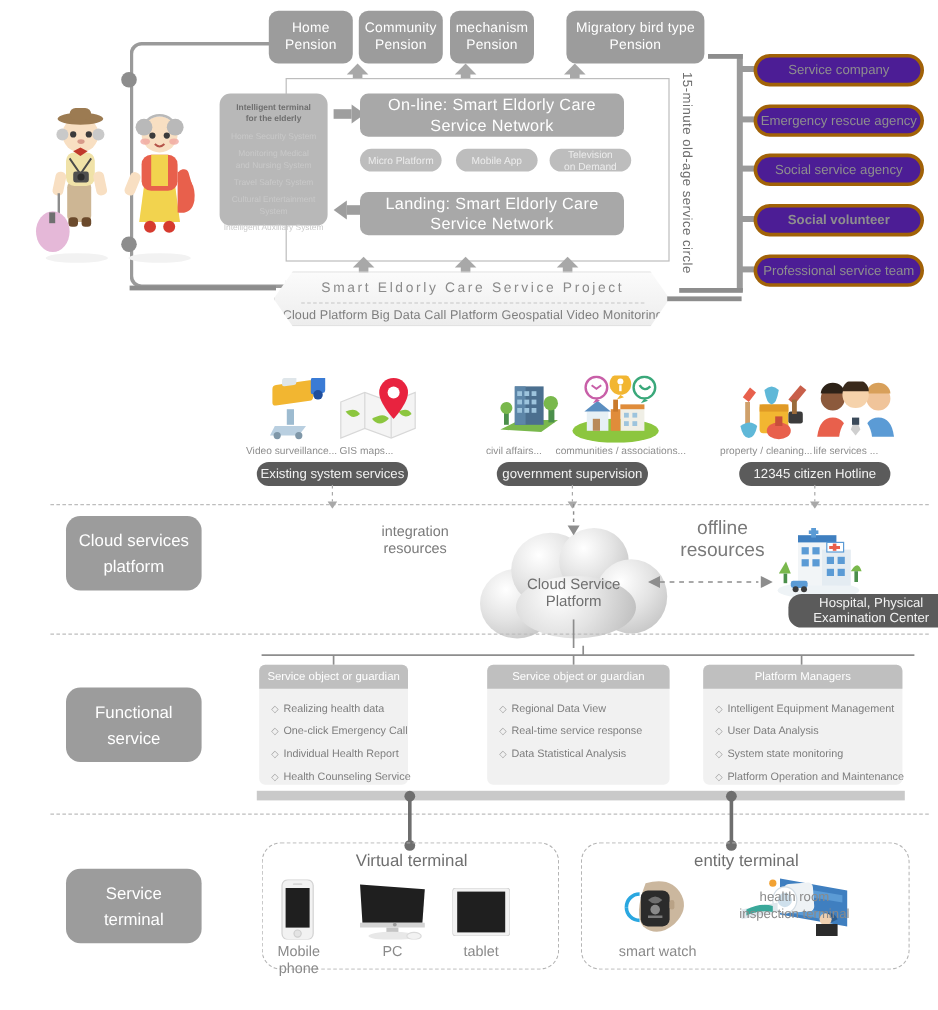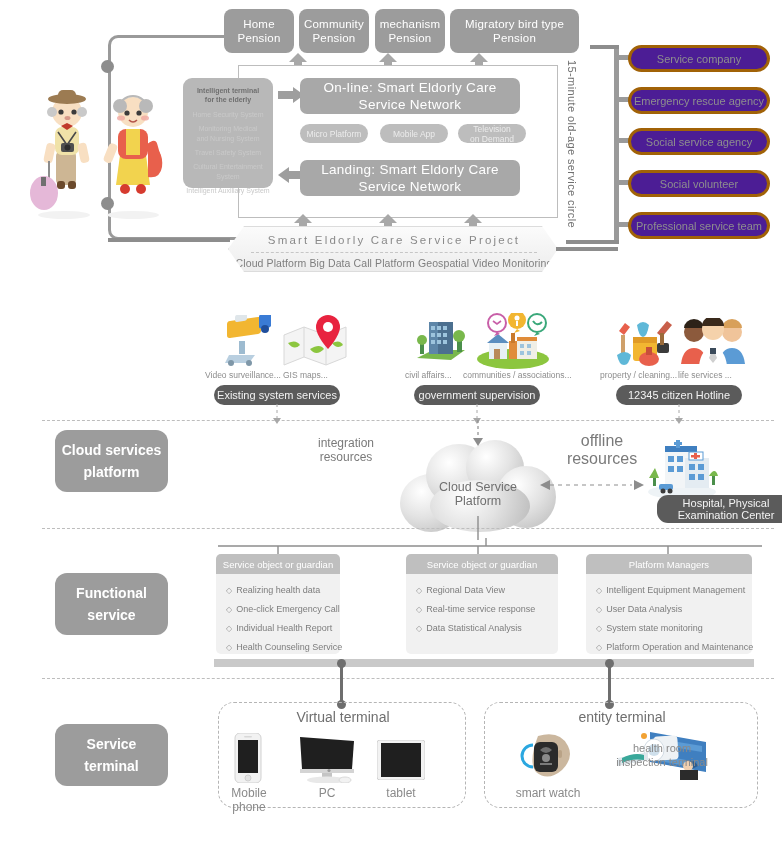--- a/index.html
+++ b/index.html
@@ -87,21 +87,21 @@
   #cloud-shape{
     position:absolute;width:152px;height:88px;
   }
   .cloudlobe{position:absolute;border-radius:50%;
     background:radial-gradient(circle at 35% 30%,#ffffff 0%,#e3e3e3 45%,#b8b8b8 100%);}
 
   
   .sec-label{
     background:#9c9c9c;border-radius:12px;color:#ffffff;
     font-size:14px;line-height:22px;text-align:center;
-    display:flex;align-items:center;justify-content:center;font-weight:bold;
+    display:flex;align-items:center;justify-content:center;
   }
 
   
   .fcard{background:#f1f1f1;border-radius:5px;}
   .fcard .fhead{
     background:#bfbfbf;border-radius:5px 5px 0 0;color:#ffffff;
     font-size:9.5px;height:20px;display:flex;align-items:center;justify-content:center;
   }
   .fcard ul{list-style:none;margin:0;padding:7px 0 6px 10px;}
   .fcard li{font-size:9px;color:#7d7d7d;line-height:18px;white-space:nowrap;}
@@ -122,21 +122,21 @@
 <div class="abs" id="top-frame-line" style="left:108px;top:35px;width:130px;height:205px;"></div>
 <div class="abs dot" style="left:101px;top:60px;width:13px;height:13px;"></div>
 <div class="abs dot" style="left:101px;top:197px;width:13px;height:13px;"></div>
 
 <div class="abs pill-grey ctr" style="left:224px;top:9px;width:70px;height:44px;white-space:pre-line;">Home
 Pension</div>
 <div class="abs pill-grey ctr" style="left:299px;top:9px;width:70px;height:44px;white-space:pre-line;">Community
 Pension</div>
 <div class="abs pill-grey ctr" style="left:375px;top:9px;width:70px;height:44px;white-space:pre-line;">mechanism
 Pension</div>
-<div class="abs pill-grey ctr" style="left:450px;top:9px;width:129px;height:44px;white-space:pre-line;">Migratory bird type
+<div class="abs pill-grey ctr" style="left:472px;top:9px;width:115px;height:44px;white-space:pre-line;">Migratory bird type
 Pension</div>
 
 <div class="arrow-up" style="left:289px;top:53px;"></div>
 <div class="arrow-up" style="left:379px;top:53px;"></div>
 <div class="arrow-up" style="left:470px;top:53px;"></div>
 
 <div class="abs" style="left:238px;top:65px;width:320px;height:153px;border:1px solid #bdbdbd;background:#ffffff;"></div>
 
 <div class="abs term-box" style="left:183px;top:78px;width:90px;height:110px;">
   <div class="hd" style="white-space:pre-line;">Intelligent terminal
@@ -171,21 +171,21 @@
 
 <div class="abs rail-stub" style="left:617px;top:55px;"></div>
 <div class="abs rail-stub" style="left:617px;top:97px;"></div>
 <div class="abs rail-stub" style="left:617px;top:138px;"></div>
 <div class="abs rail-stub" style="left:617px;top:180px;"></div>
 <div class="abs rail-stub" style="left:617px;top:222px;"></div>
 
 <div class="abs pill-light ctr" style="left:628px;top:45px;width:142px;height:27px;">Service company</div>
 <div class="abs pill-light ctr" style="left:628px;top:87px;width:142px;height:27px;">Emergency rescue agency</div>
 <div class="abs pill-light ctr" style="left:628px;top:128px;width:142px;height:27px;">Social service agency</div>
-<div class="abs pill-light ctr" style="left:628px;top:170px;width:142px;height:27px;">Social volunteer</div>
+<div class="abs pill-light ctr" style="left:628px;top:170px;width:142px;height:27px;font-weight:bold;">Social volunteer</div>
 <div class="abs pill-light ctr" style="left:628px;top:212px;width:142px;height:27px;">Professional service team</div>
 
 <div class="arrow-up" style="left:294px;top:214px;"></div>
 <div class="arrow-up" style="left:379px;top:214px;"></div>
 <div class="arrow-up" style="left:464px;top:214px;"></div>
 
 <div class="abs" id="proj-banner" style="left:228px;top:226px;width:330px;height:46px;">
   <div class="abs ctr" id="proj-title" style="left:0;top:4px;width:330px;height:18px;">Smart Eldorly Care  Service Project</div>
   <div class="abs" id="proj-divider" style="left:22px;top:25px;width:286px;height:0;"></div>
   <div class="abs ctr" id="proj-sub" style="left:0;top:27px;width:330px;height:18px;">Cloud Platform  Big Data  Call Platform  Geospatial  Video Monitoring</div>

